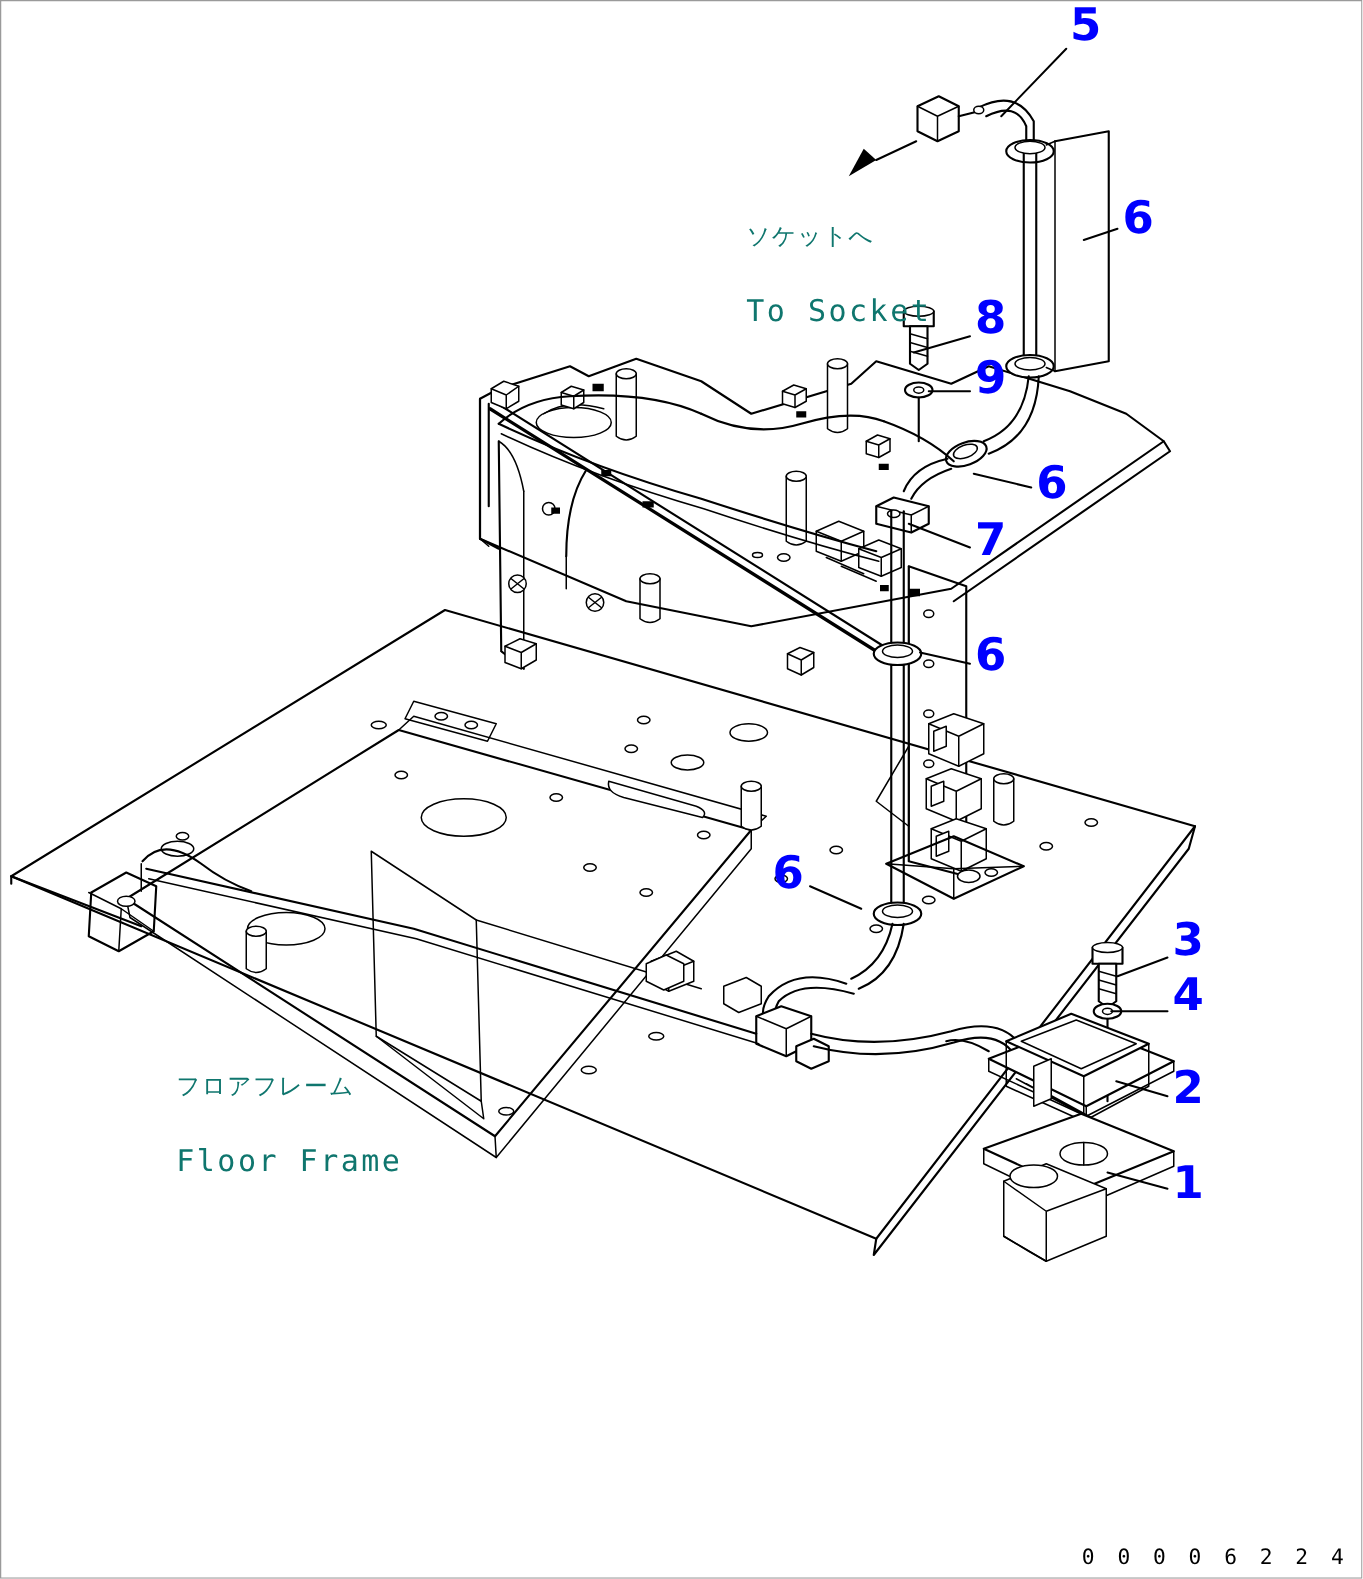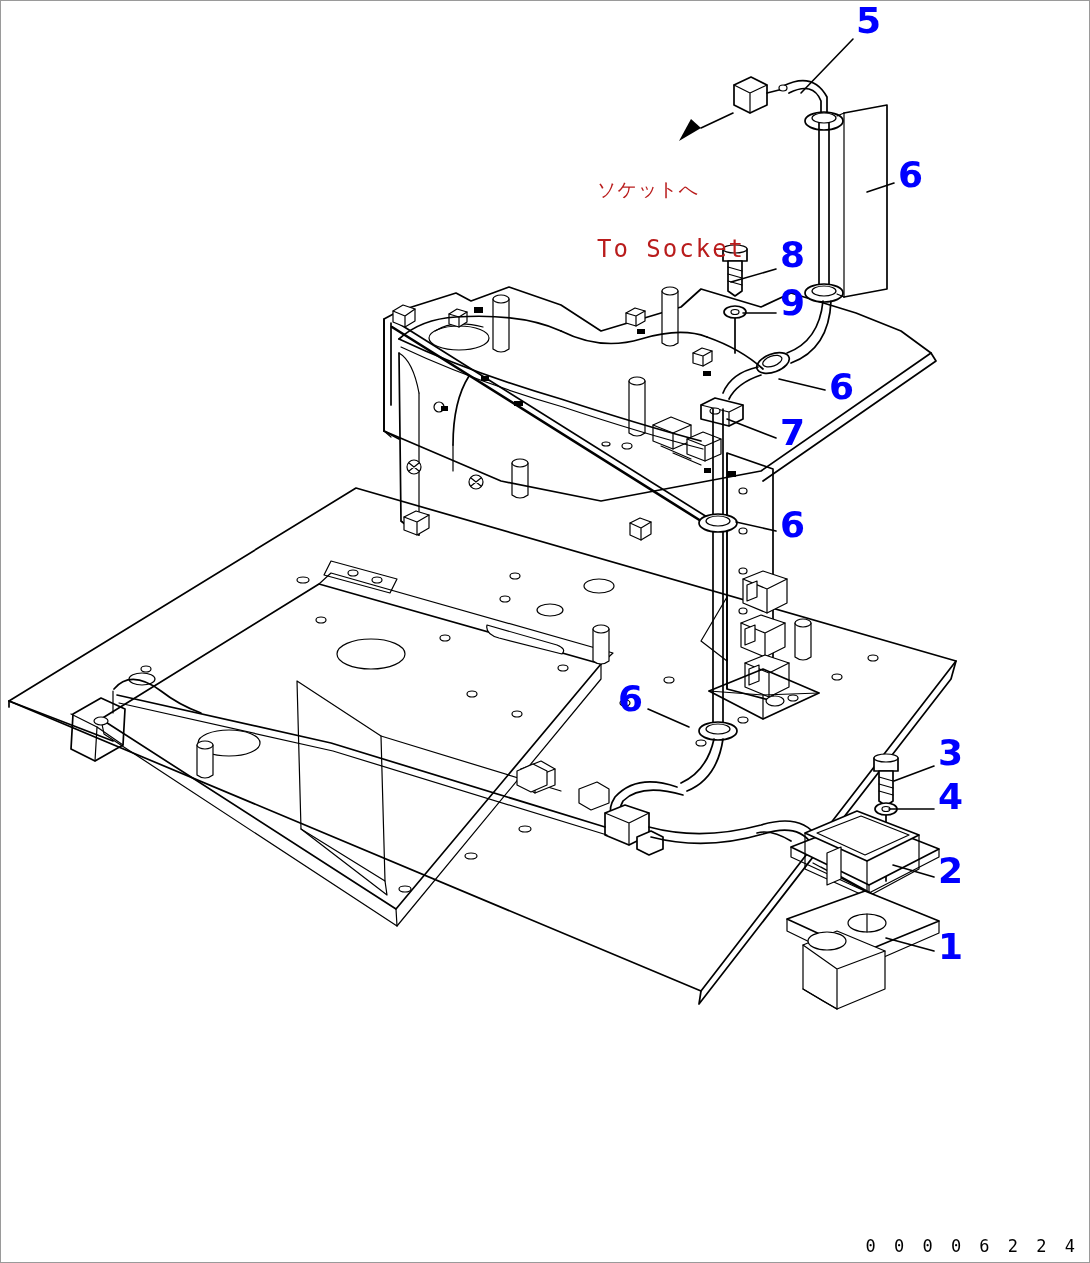--- a/index.html
+++ b/index.html
@@ -32,21 +32,21 @@
     color: #0000ff;
     font-family: "DejaVu Sans", sans-serif;
     font-weight: bold;
     font-size: 36px;
     line-height: 1;
     letter-spacing: 0px;
     user-select: none;
   }
   .label-block {
     position: absolute;
-    color: #b91c1c;
+    color: #0f766e;
     font-family: "DejaVu Sans Mono", monospace;
     line-height: 1.12;
     white-space: pre;
     user-select: none;
   }
   .label-jp {
     font-size: 19px;
     letter-spacing: 1px;
   }
   .label-en {
@@ -448,16 +448,20 @@
   <div class="callout" style="left:937px; top:734px;">3</div>
   <div class="callout" style="left:937px; top:778px;">4</div>
   <div class="callout" style="left:937px; top:852px;">2</div>
   <div class="callout" style="left:937px; top:928px;">1</div>
 
   <div class="label-block" style="left:596px; top:142px;">
     <div class="label-jp">ソケットへ</div>
     <div class="label-en">To Socket</div>
   </div>
 
+  <div class="label-block" style="left:140px; top:822px;">
+    <div class="label-jp">フロアフレーム</div>
+    <div class="label-en">Floor Frame</div>
+  </div>
 
   <div class="drawing-number">0 0 0 0 6 2 2 4</div>
 
 </div>
 
 </body></html>

